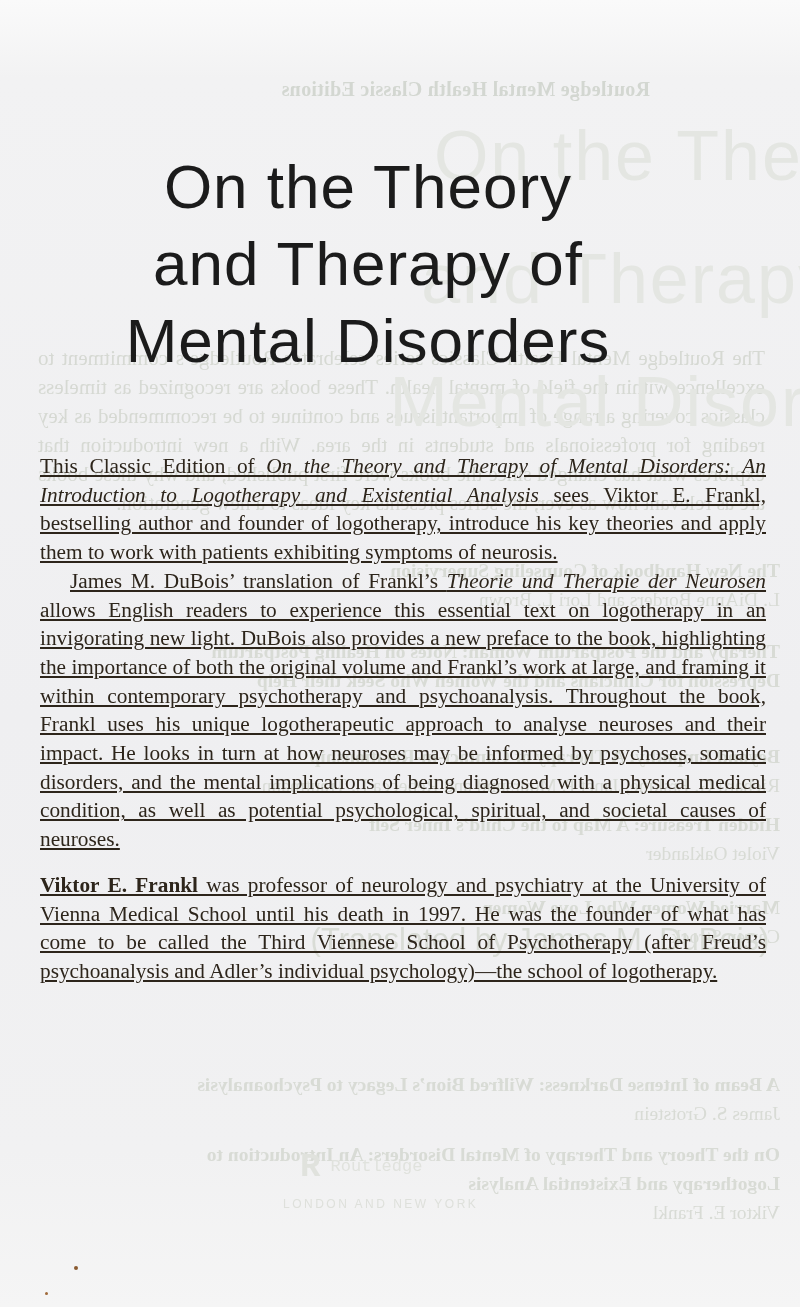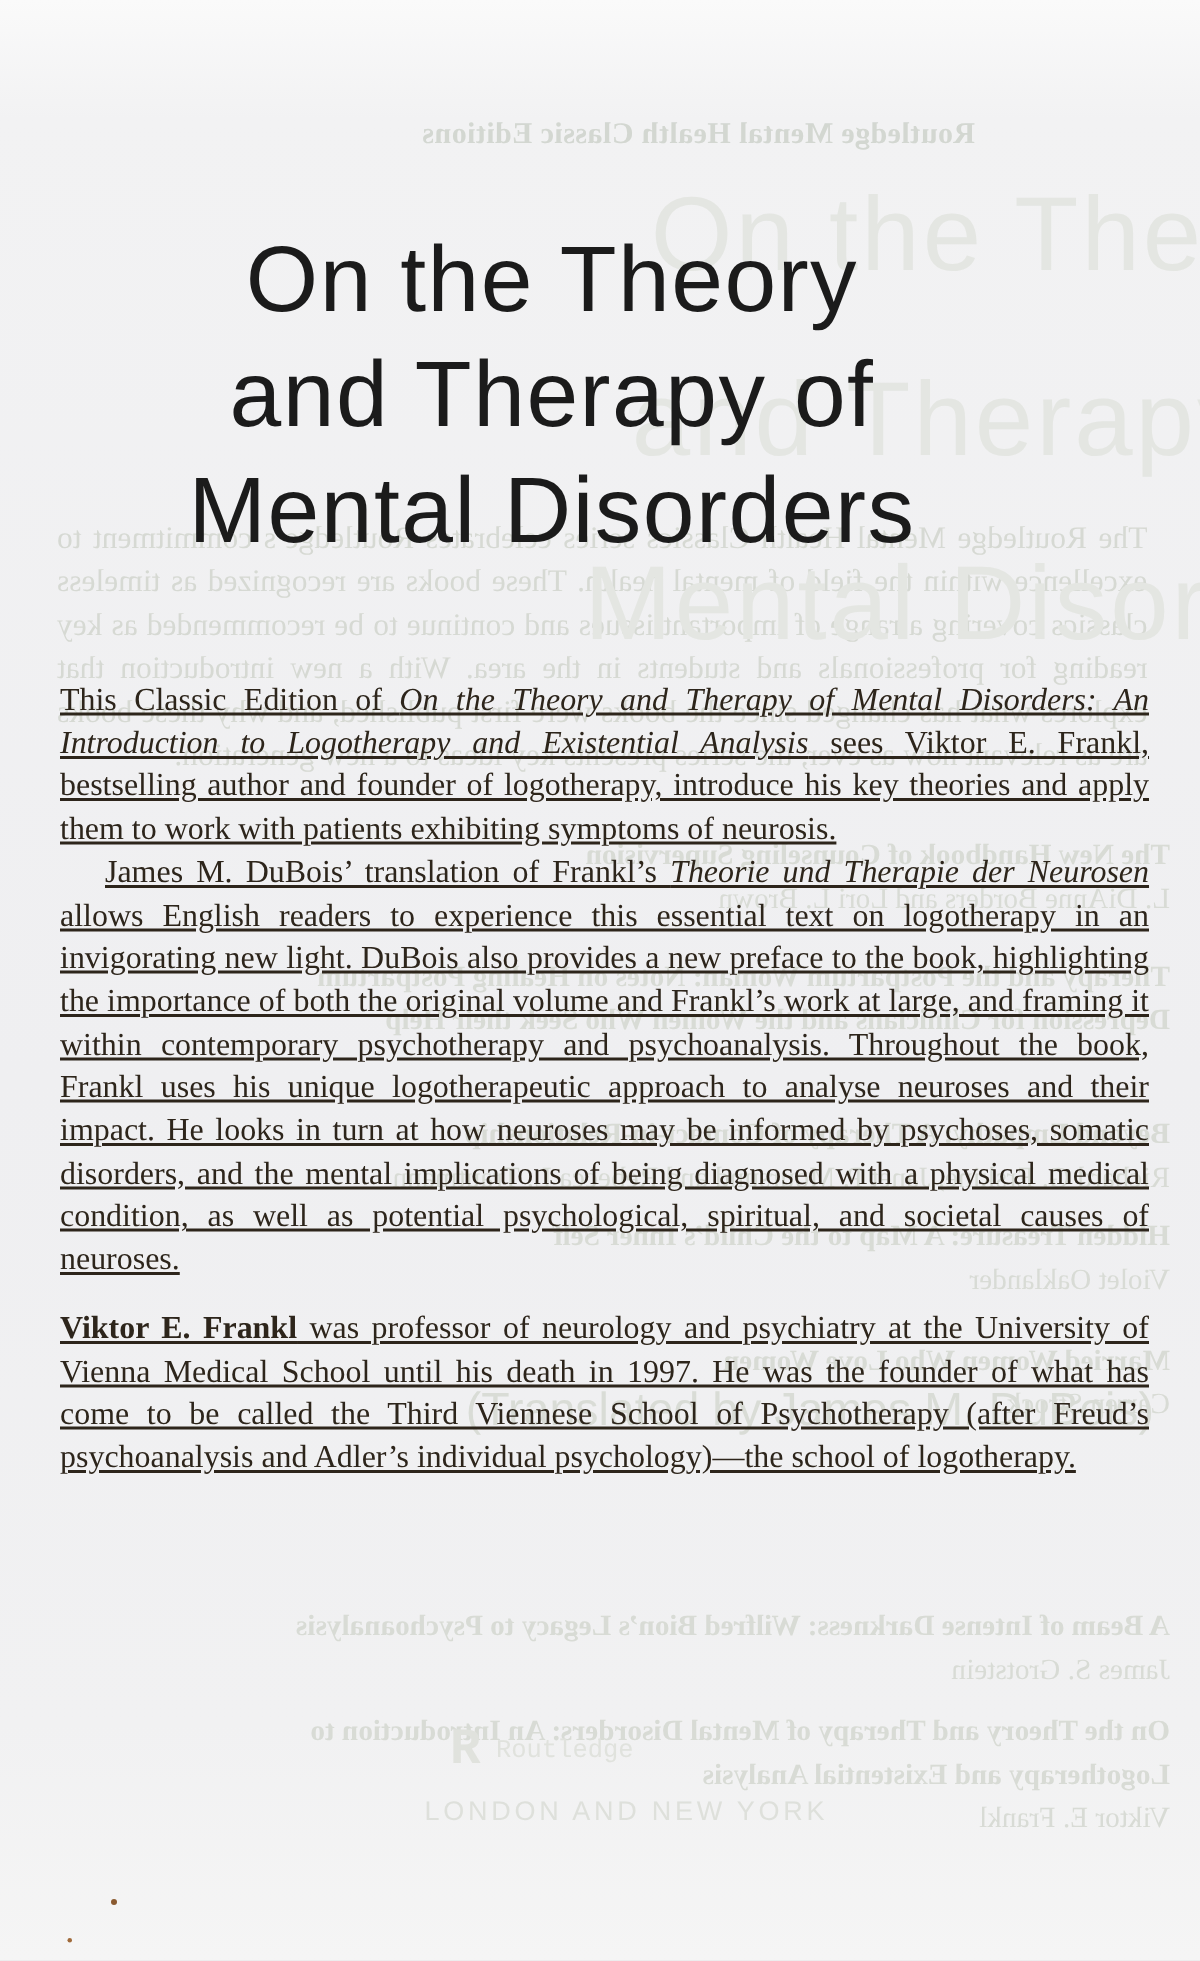--- a/index.html
+++ b/index.html
@@ -44,21 +44,21 @@
   }
   .ghost-publisher{
     position:absolute;left:300px;top:1148px;width:260px;
     font-family:Liberation Mono, monospace;
     color:#e0e2dd;font-size:17px;
   }
   .ghost-publisher .r-mark{font-size:34px;font-weight:bold;vertical-align:middle;}
   .ghost-cities{
     position:absolute;left:283px;top:1197px;
     font-family:"Liberation Sans", sans-serif;
-    font-size:18px;letter-spacing:2.5px;color:#dee0db;
+    font-size:12px;letter-spacing:2.5px;color:#dee0db;
   }
   
   .printed{position:absolute;inset:0;z-index:3;}
   .book-title{
     position:absolute;left:0;top:148px;width:736px;
     text-align:center;
     font-family:"Liberation Sans", sans-serif;
     font-weight:300;font-size:62px;line-height:77px;letter-spacing:1px;
     color:#1b1b1b;
   }

